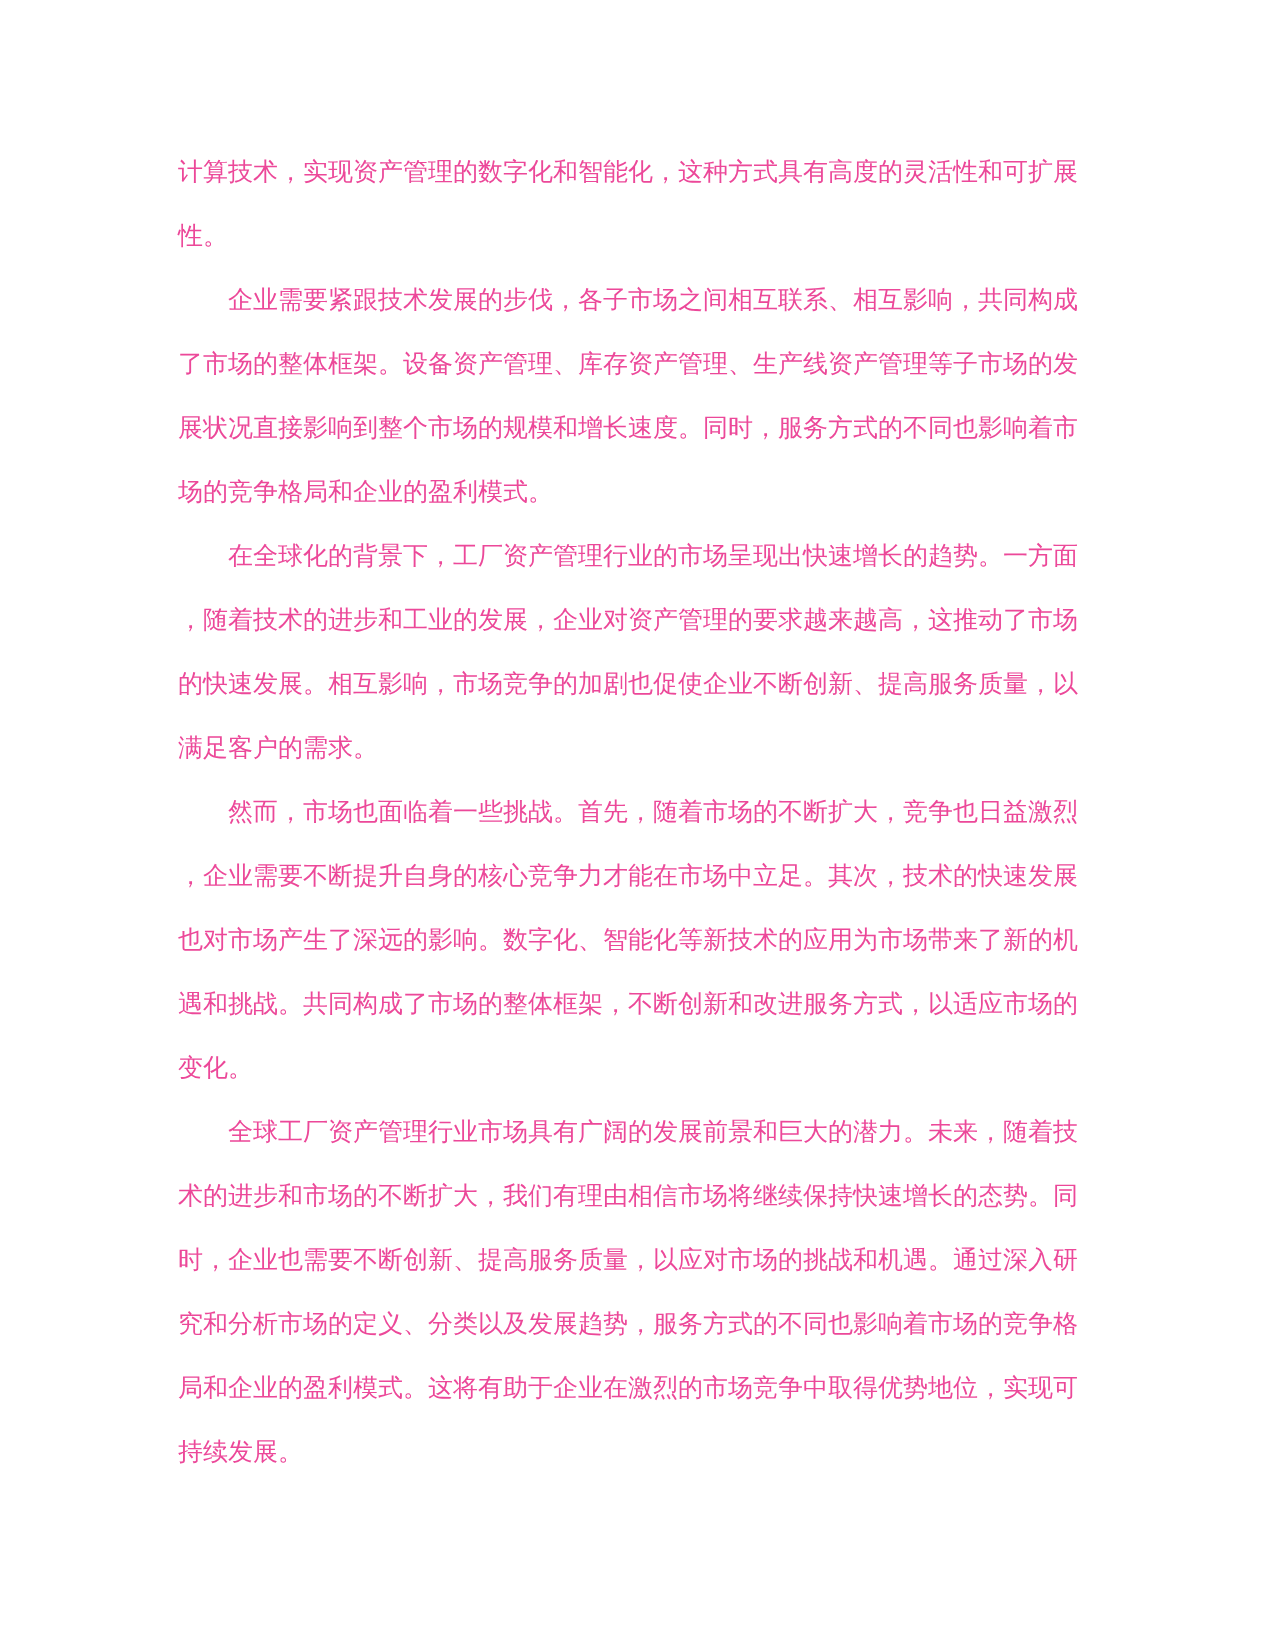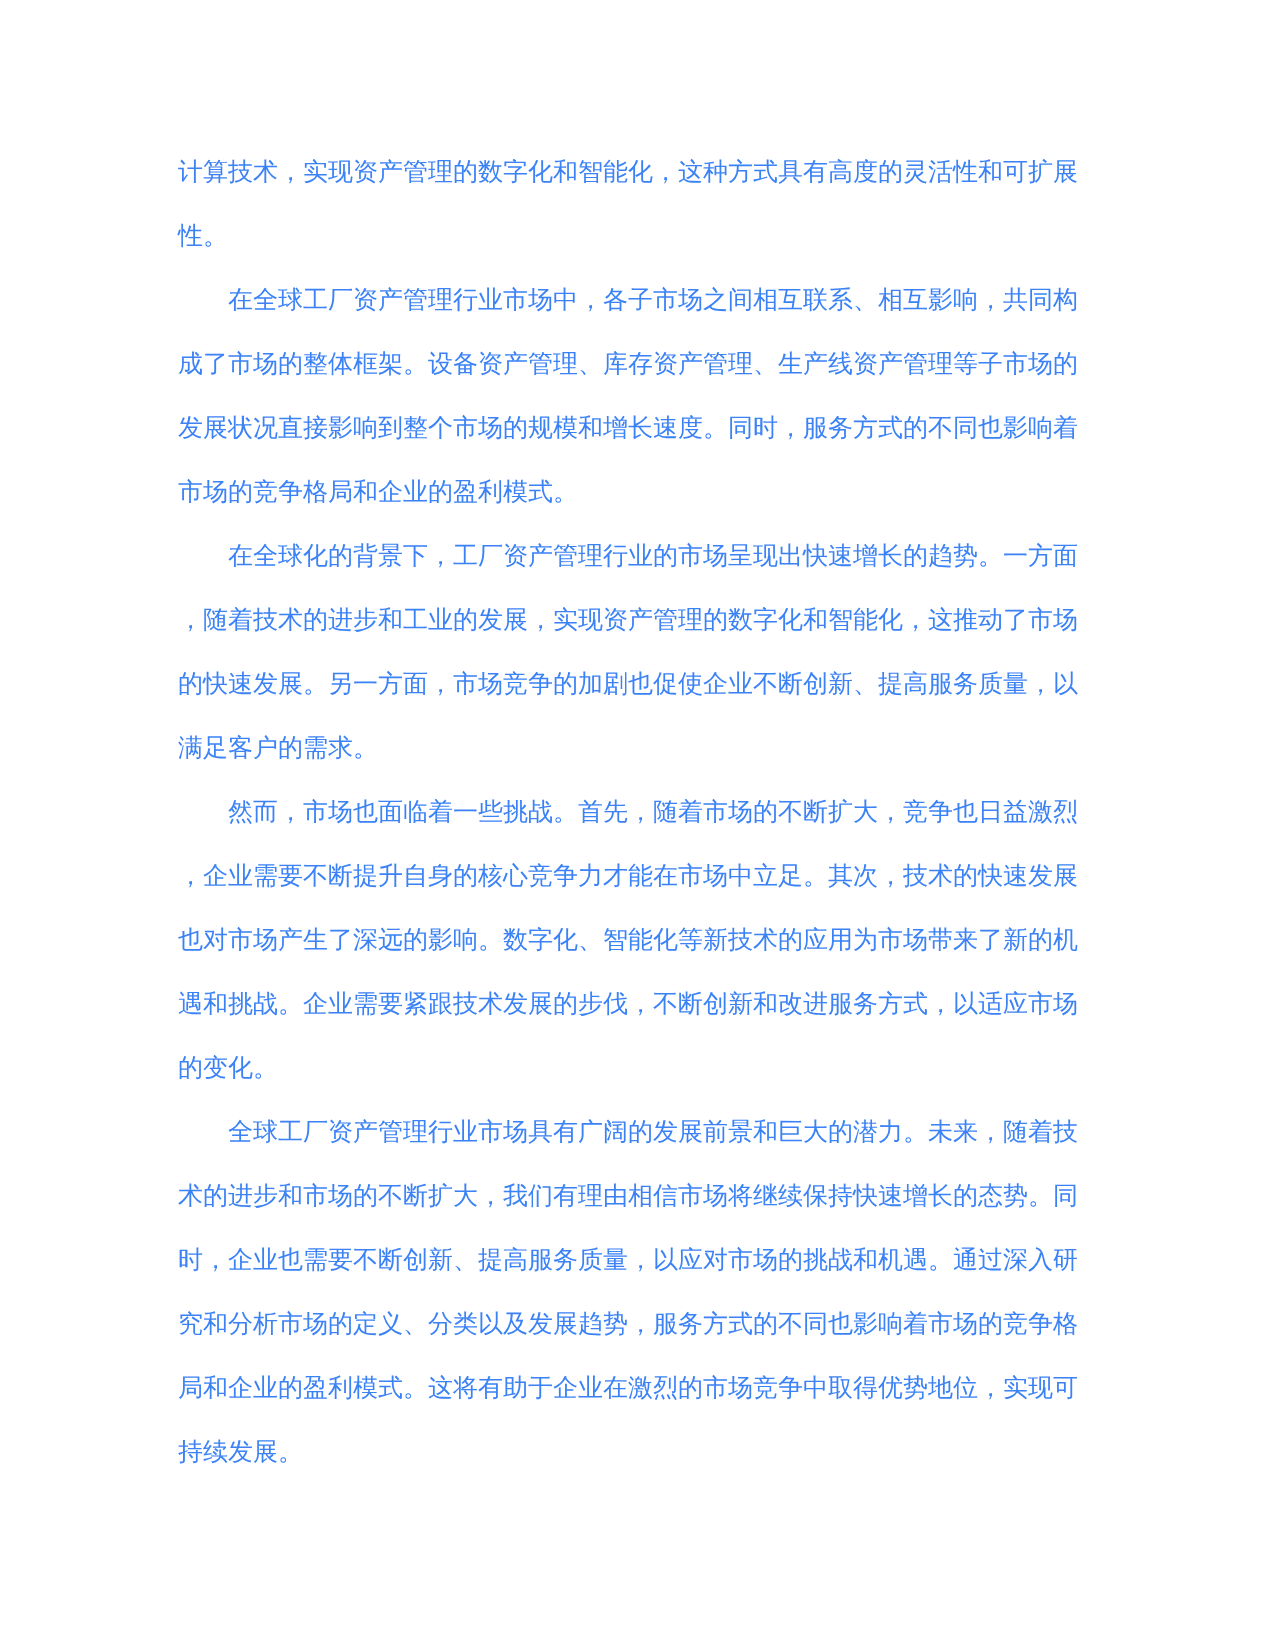--- a/index.html
+++ b/index.html
@@ -18,35 +18,35 @@
   .content {
     position: absolute;
     left: 178px;
     top: 139px;
     width: 900px;
   }
   .para {
     margin: 0;
     font-size: 25px;
     line-height: 64px;
-    color: #3b82f6;
+    color: #ec4899;
     text-align: justify;
     text-justify: inter-character;
     line-break: anywhere;
     word-break: break-all;
     letter-spacing: 0;
   }
   .para.indent {
     text-indent: 2em;
   }
 </style>
 </head>
 <body>
 
 <div class="page">
   <div class="content">
     <p class="para">计算技术，实现资产管理的数字化和智能化，这种方式具有高度的灵活性和可扩展性。</p>
-    <p class="para indent">在全球工厂资产管理行业市场中，各子市场之间相互联系、相互影响，共同构成了市场的整体框架。设备资产管理、库存资产管理、生产线资产管理等子市场的发展状况直接影响到整个市场的规模和增长速度。同时，服务方式的不同也影响着市场的竞争格局和企业的盈利模式。</p>
-    <p class="para indent">在全球化的背景下，工厂资产管理行业的市场呈现出快速增长的趋势。一方面，随着技术的进步和工业的发展，实现资产管理的数字化和智能化，这推动了市场的快速发展。另一方面，市场竞争的加剧也促使企业不断创新、提高服务质量，以满足客户的需求。</p>
-    <p class="para indent">然而，市场也面临着一些挑战。首先，随着市场的不断扩大，竞争也日益激烈，企业需要不断提升自身的核心竞争力才能在市场中立足。其次，技术的快速发展也对市场产生了深远的影响。数字化、智能化等新技术的应用为市场带来了新的机遇和挑战。企业需要紧跟技术发展的步伐，不断创新和改进服务方式，以适应市场的变化。</p>
+    <p class="para indent">企业需要紧跟技术发展的步伐，各子市场之间相互联系、相互影响，共同构成了市场的整体框架。设备资产管理、库存资产管理、生产线资产管理等子市场的发展状况直接影响到整个市场的规模和增长速度。同时，服务方式的不同也影响着市场的竞争格局和企业的盈利模式。</p>
+    <p class="para indent">在全球化的背景下，工厂资产管理行业的市场呈现出快速增长的趋势。一方面，随着技术的进步和工业的发展，企业对资产管理的要求越来越高，这推动了市场的快速发展。相互影响，市场竞争的加剧也促使企业不断创新、提高服务质量，以满足客户的需求。</p>
+    <p class="para indent">然而，市场也面临着一些挑战。首先，随着市场的不断扩大，竞争也日益激烈，企业需要不断提升自身的核心竞争力才能在市场中立足。其次，技术的快速发展也对市场产生了深远的影响。数字化、智能化等新技术的应用为市场带来了新的机遇和挑战。共同构成了市场的整体框架，不断创新和改进服务方式，以适应市场的变化。</p>
     <p class="para indent">全球工厂资产管理行业市场具有广阔的发展前景和巨大的潜力。未来，随着技术的进步和市场的不断扩大，我们有理由相信市场将继续保持快速增长的态势。同时，企业也需要不断创新、提高服务质量，以应对市场的挑战和机遇。通过深入研究和分析市场的定义、分类以及发展趋势，服务方式的不同也影响着市场的竞争格局和企业的盈利模式。这将有助于企业在激烈的市场竞争中取得优势地位，实现可持续发展。</p>
   </div>
 </div>
 
 </body></html>

